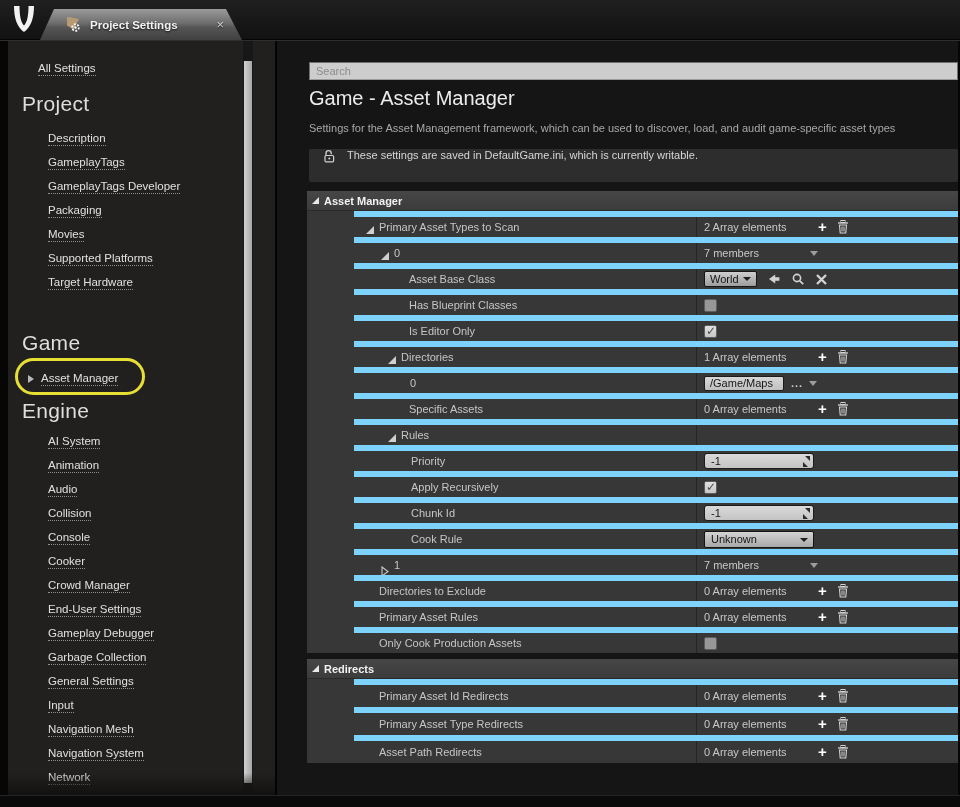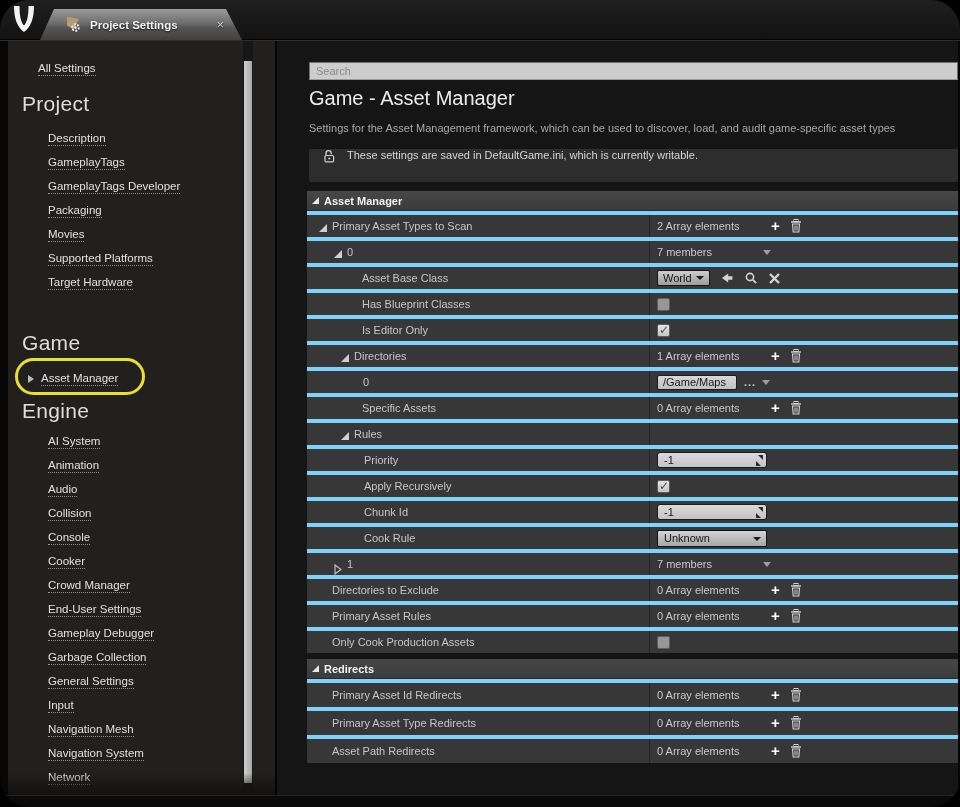--- a/index.html
+++ b/index.html
@@ -1,18 +1,18 @@
 <!DOCTYPE html>
 <html><head>
 <meta charset="utf-8">
 <style>
   * { margin:0; padding:0; box-sizing:border-box; }
   html,body { background:#000; }
   body { font-family:"Liberation Sans","DejaVu Sans",sans-serif; }
-  .window { position:relative; width:960px; height:807px; background:#060606; overflow:hidden;border-radius:29px; }
+  .window { position:relative; width:960px; height:807px; background:#060606; overflow:hidden; }
 
   
   .topbar { position:absolute; left:0; top:0; width:960px; height:40px;
             background:linear-gradient(#1f1f1f,#121212); border-bottom:1px solid #050505; }
   .ue-logo { position:absolute; left:10px; top:5px; width:28px; height:30px; }
   .tab { position:absolute; left:40px; top:9px; width:202px; height:31px;
          background:linear-gradient(#9b9b9b,#6e6e6e 45%,#555 60%,#404040);
          clip-path:polygon(14px 0, calc(100% - 16px) 0, 100% 100%, 0 100%);
          display:flex; align-items:center; padding:0 18px 0 26px; }
   .tab-label { color:#f2f2f2; font-size:11.5px; font-weight:bold; text-shadow:0 1px 2px rgba(0,0,0,.8); margin-left:8px; flex:1; }
@@ -60,21 +60,21 @@
   .notice-text { color:#d6d6d6; font-size:11px; margin-left:11px; }
 
   .blocks { position:absolute; left:30px; top:150px; right:0; }
   .block { background:#373737; }
   .block + .block { margin-top:6px; }
   .cat-header { height:20px; background:linear-gradient(#464646,#3c3c3c); border-bottom:1px solid #2a2a2a;
                 display:flex; align-items:center; padding-left:5px; }
   .cat-header .cat-arrow { width:0; height:0; border-left:7px solid transparent; border-bottom:7px solid #e8e8e8; margin-right:5px; }
   .cat-title { color:#f2f2f2; font-size:11px; font-weight:bold; }
 
-  .row { position:relative; height:26px; display:flex; border-top:4px solid #7dd3fc; }
+  .row { position:relative; height:26px; display:flex; border-top:6px solid #7dd3fc;margin-left:47px; }
   .row:first-of-type { border-top:none; }
   .block2 .row { height:28px; }
   .cell-name { position:relative; width:343px; border-right:1px solid #262626; display:flex; align-items:center; }
   .cell-value { flex:1; display:flex; align-items:center; padding-left:7px; }
   .rlabel { position:absolute; left:var(--pl); color:#c6c6c6; font-size:11px; white-space:nowrap; }
   .arr-exp { position:absolute; left:calc(var(--pl) - 13px); top:9px; width:0; height:0;
              border-left:8px solid transparent; border-bottom:8px solid #cfcfcf; }
   .arr-col { position:absolute; left:calc(var(--pl) - 13px); top:8px; }
 
   .vtext { width:100px; color:#c8c8c8; font-size:11px; white-space:nowrap; }

